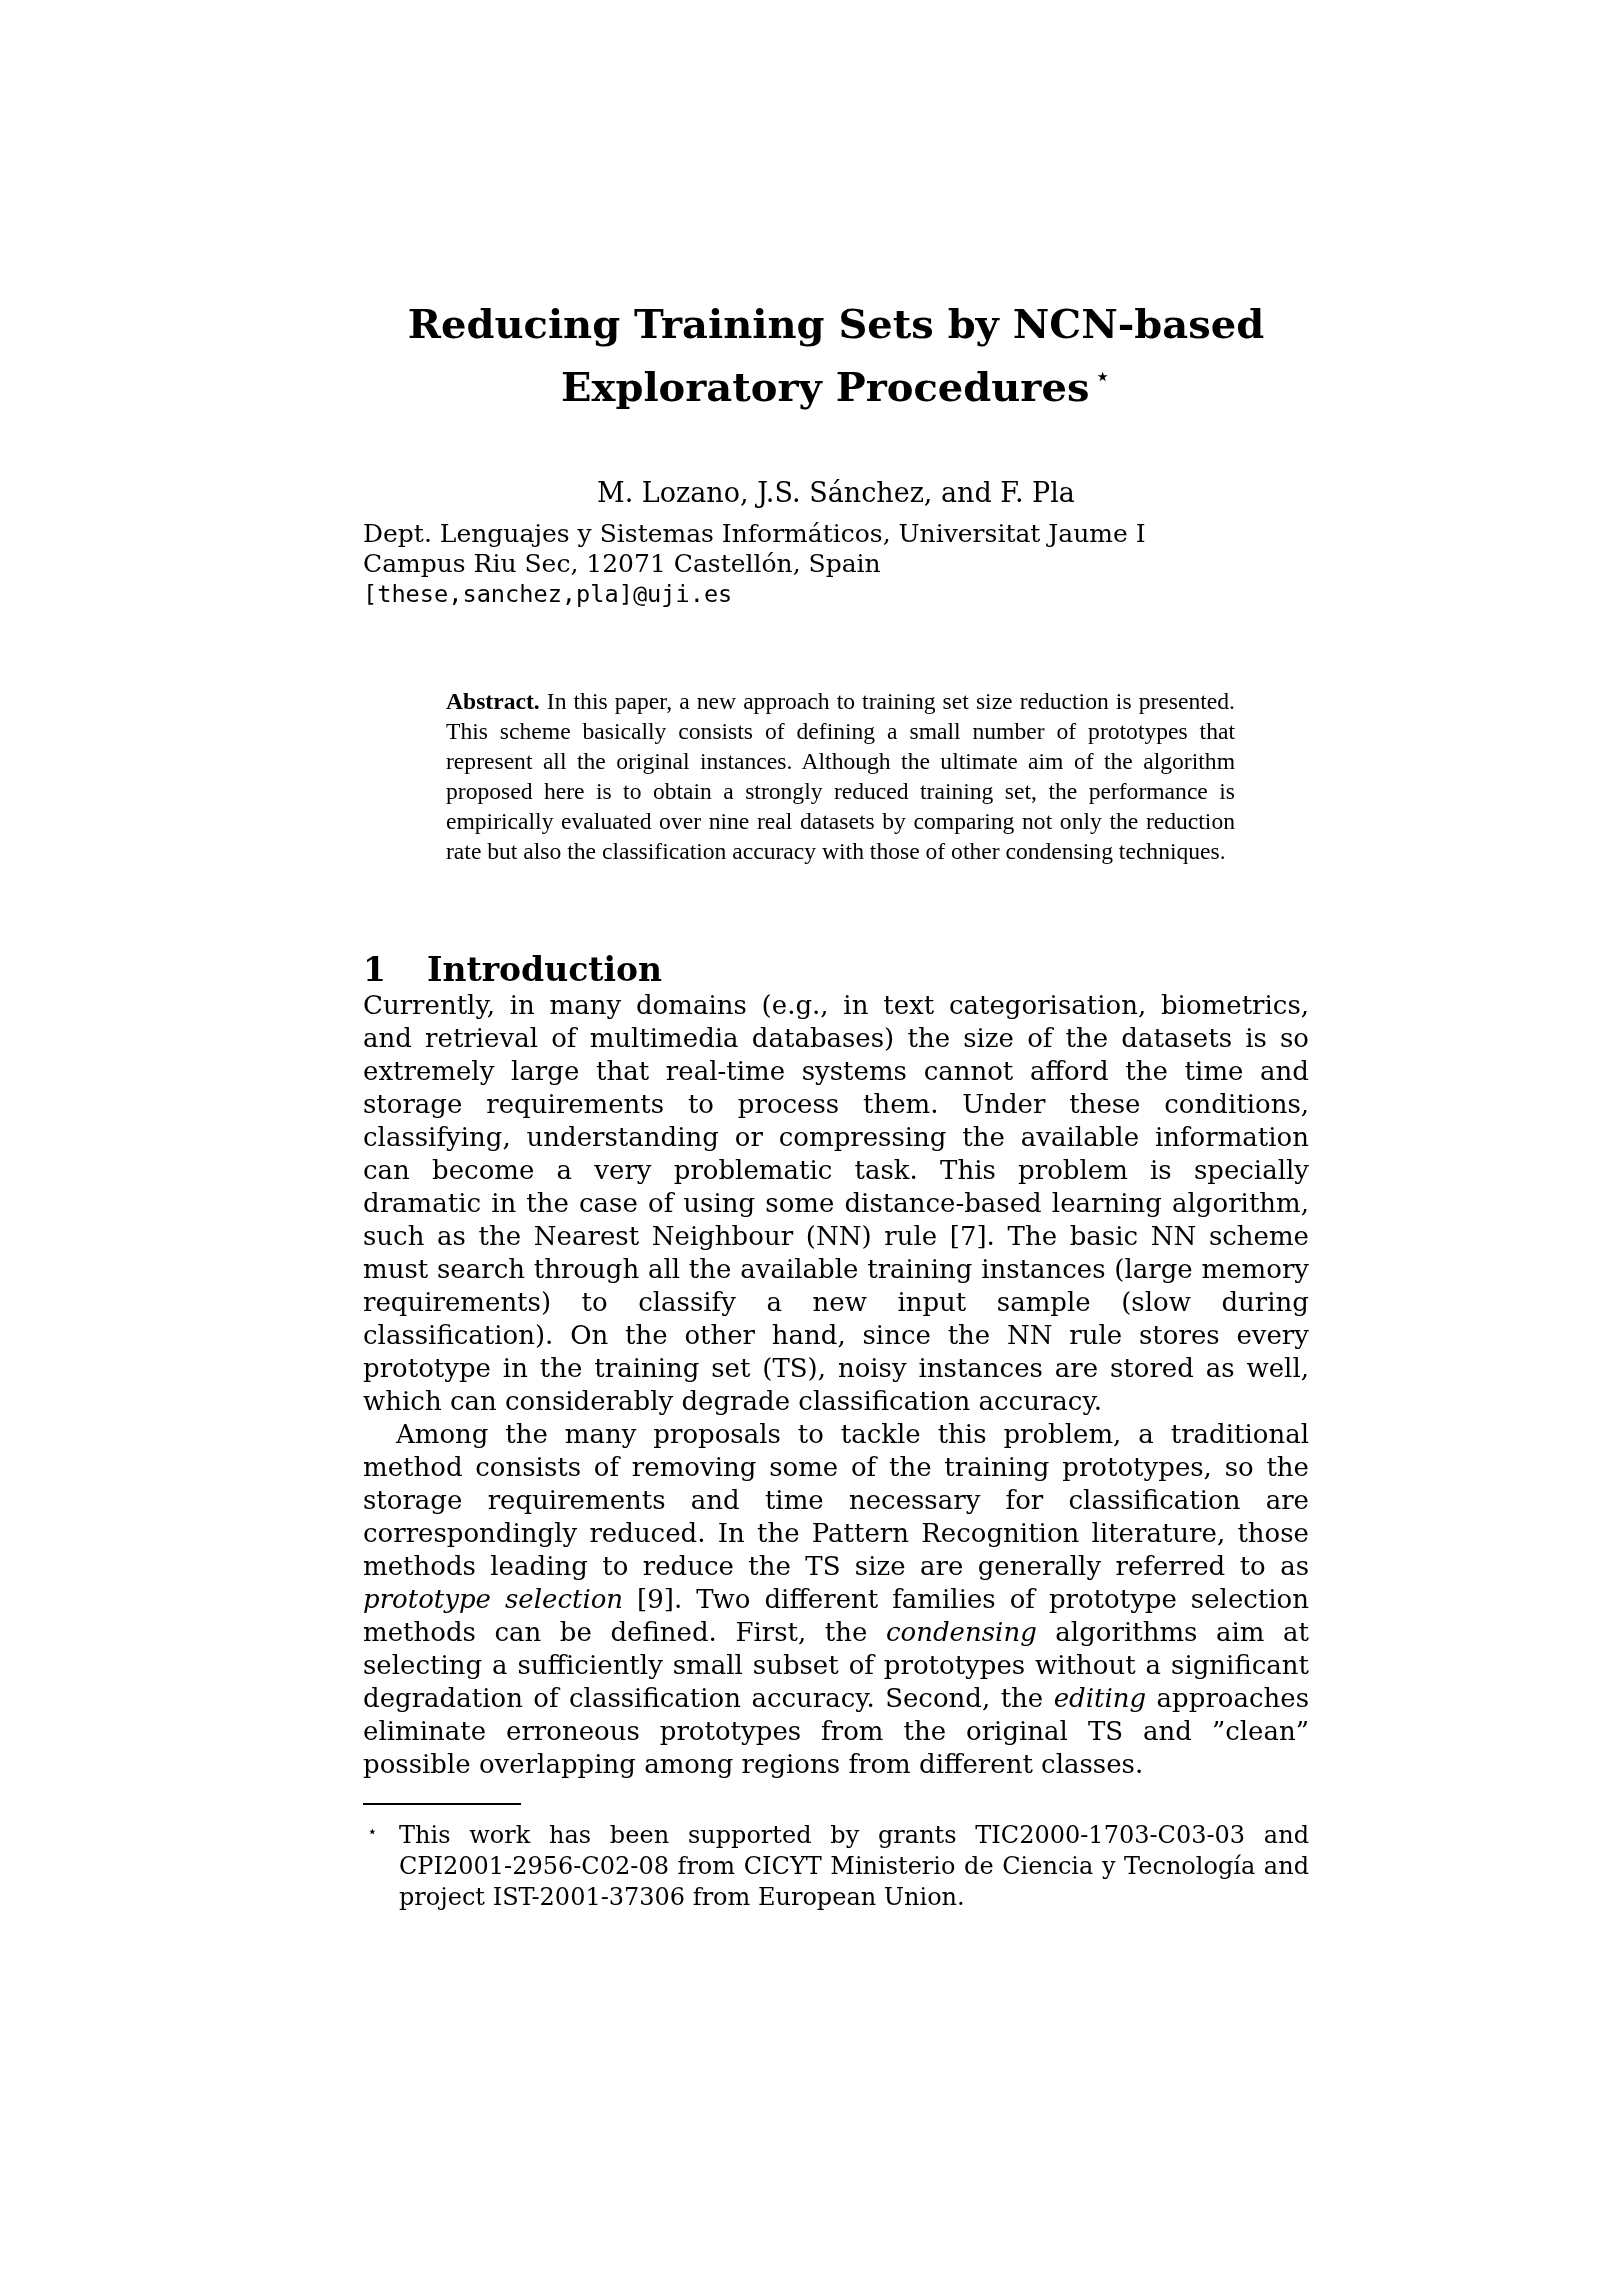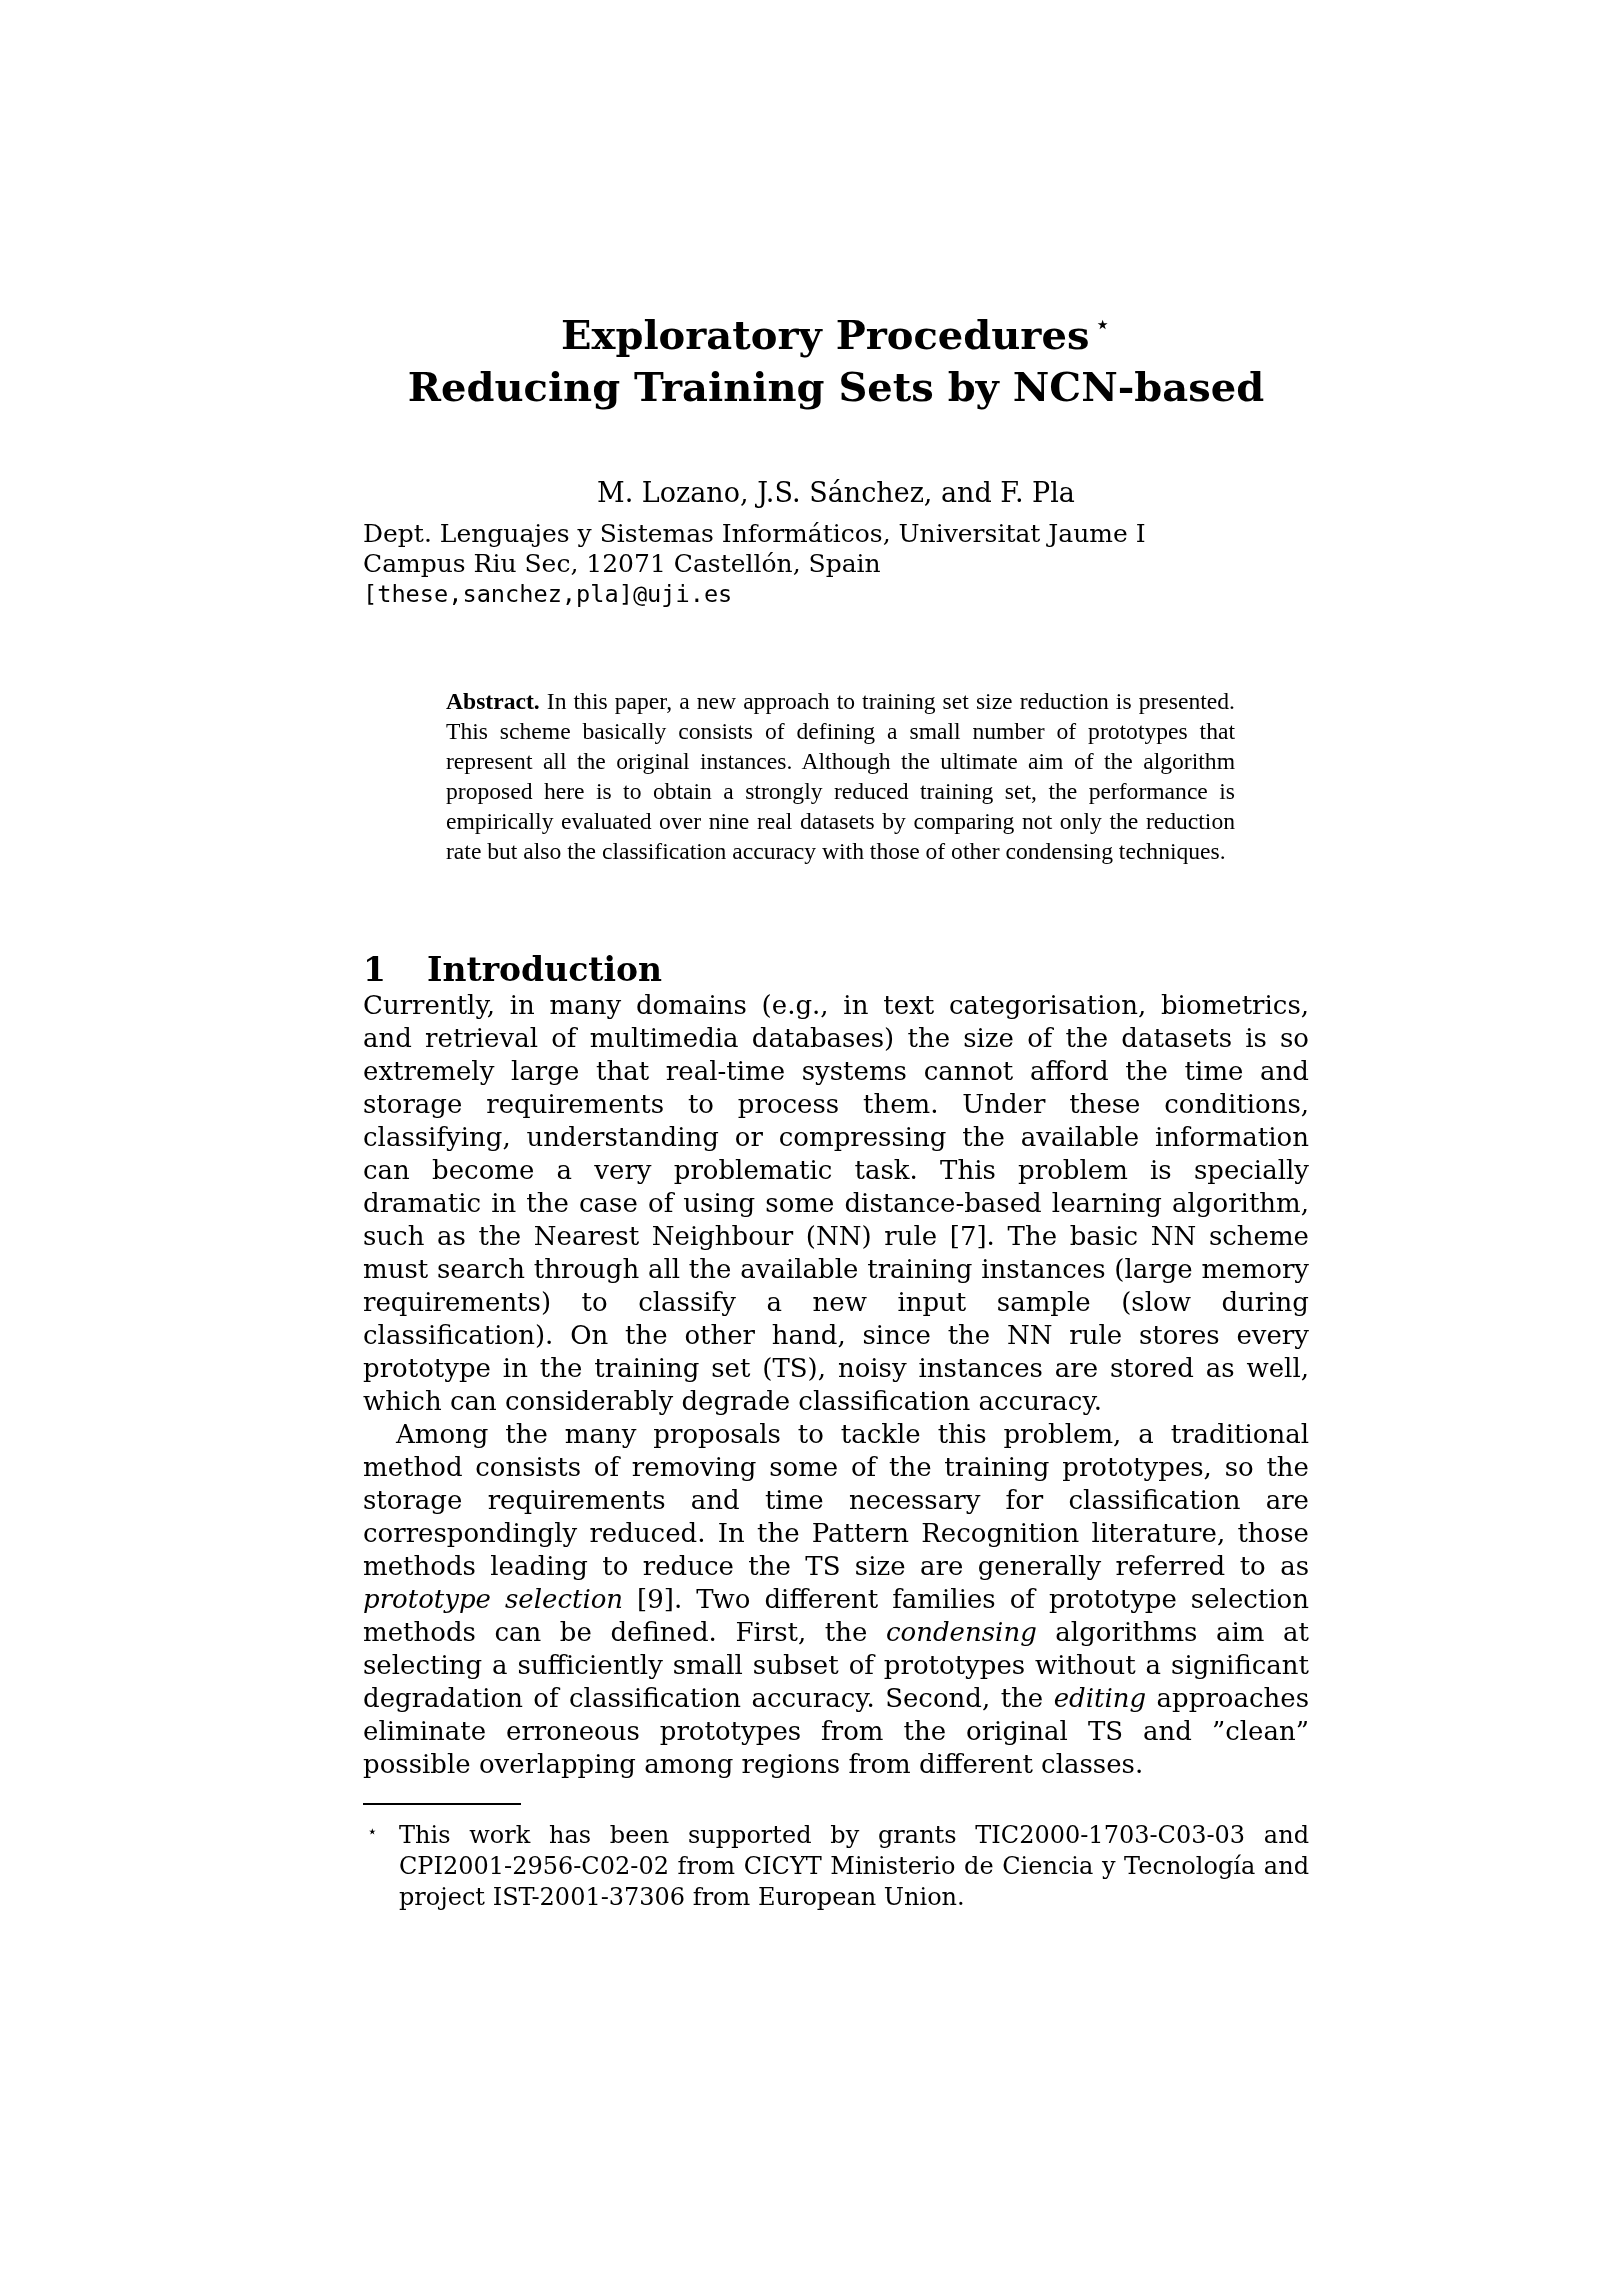--- a/index.html
+++ b/index.html
@@ -108,22 +108,22 @@
     font-size: 17px;
   }
 </style>
 </head>
 <body>
 
 <div class="page">
   <div class="content">
 
     <div class="title-block">
+      <div><span>Reducing Training Sets by NCN-based</span></div>
       <div><span>Exploratory Procedures</span><span class="title-star">⋆</span></div>
-      <div><span>Reducing Training Sets by NCN-based</span></div>
     </div>
 
     <div class="authors-line">M. Lozano, J.S. Sánchez, and F. Pla</div>
 
     <div class="addr-block">
       <div>Dept. Lenguajes y Sistemas Informáticos, Universitat Jaume I</div>
       <div>Campus Riu Sec, 12071 Castellón, Spain</div>
       <div class="email-line">[these,sanchez,pla]@uji.es</div>
     </div>
 
@@ -137,19 +137,19 @@
     </div>
 
     <p class="body-para para-first">Currently, in many domains (e.g., in text categorisation, biometrics, and retrieval of multimedia databases) the size of the datasets is so extremely large that real-time systems cannot afford the time and storage requirements to process them. Under these conditions, classifying, understanding or compressing the available information can become a very problematic task. This problem is specially dramatic in the case of using some distance-based learning algorithm, such as the Nearest Neighbour (NN) rule [7]. The basic NN scheme must search through all the available training instances (large memory requirements) to classify a new input sample (slow during classification). On the other hand, since the NN rule stores every prototype in the training set (TS), noisy instances are stored as well, which can considerably degrade classification accuracy.</p>
 
     <p class="body-para para-indent"><span>Among the many proposals to tackle this problem, a traditional method consists of removing some of the training prototypes, so the storage requirements and time necessary for classification are correspondingly reduced. In the Pattern Recognition literature, those methods leading to reduce the TS size are generally referred to as </span><span class="italic">prototype selection</span><span> [9]. Two different families of prototype selection methods can be defined. First, the </span><span class="italic">condensing</span><span> algorithms aim at selecting a sufficiently small subset of prototypes without a significant degradation of classification accuracy. Second, the </span><span class="italic">editing</span><span> approaches eliminate erroneous prototypes from the original TS and ”clean” possible overlapping among regions from different classes.</span></p>
 
     <div class="footnote-block">
       <div class="footnote-rule"></div>
       <div class="footnote-body">
         <span class="footnote-marker">⋆</span>
-        <span>This work has been supported by grants TIC2000-1703-C03-03 and CPI2001-2956-C02-02 from CICYT Ministerio de Ciencia y Tecnología and project IST-2001-37306 from European Union.</span>
+        <span>This work has been supported by grants TIC2000-1703-C03-03 and CPI2001-2956-C02-08 from CICYT Ministerio de Ciencia y Tecnología and project IST-2001-37306 from European Union.</span>
       </div>
     </div>
 
   </div>
 </div>
 
 
 </body></html>

